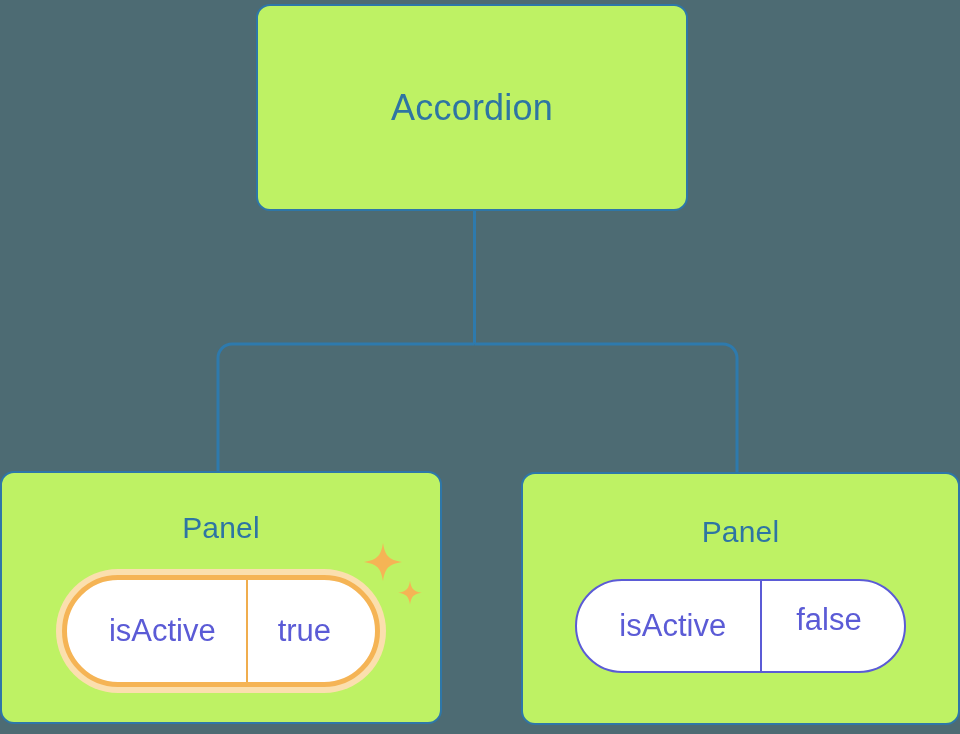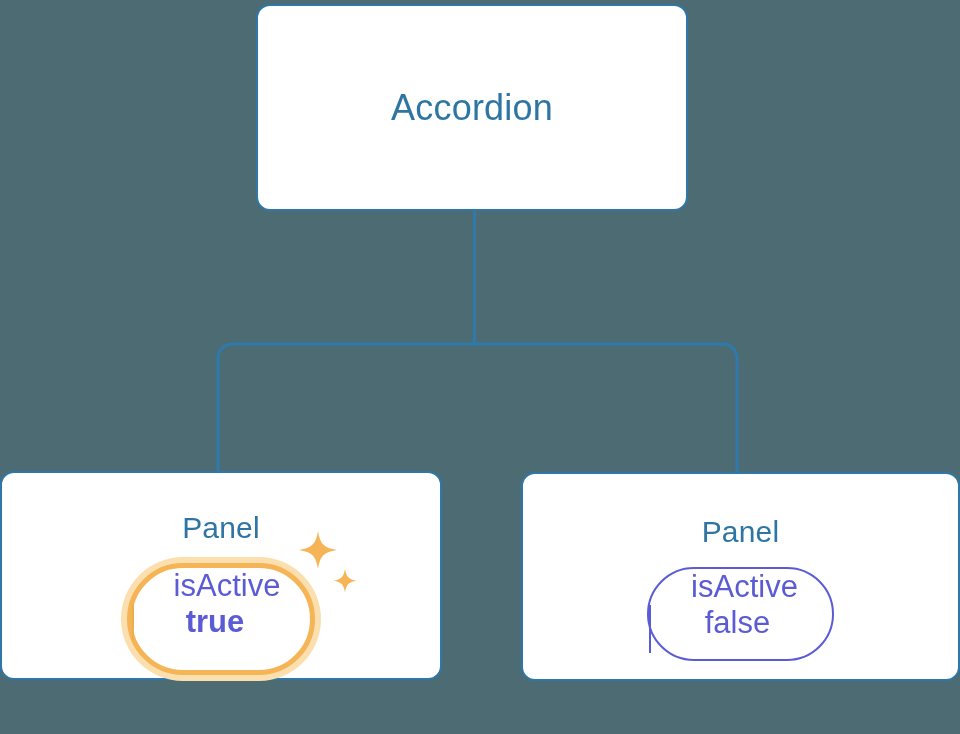--- a/index.html
+++ b/index.html
@@ -26,21 +26,21 @@
     left: 0;
     top: 0;
     width: 960px;
     height: 734px;
     pointer-events: none;
   }
 
   
   .card {
     position: absolute;
-    background: #ffffff;
+    background: #bef264;
     border: 2px solid #2e77a8;
     border-radius: 14px;
     box-sizing: border-box;
     text-align: right;
   }
   .card-root {
     left: 256px;
     top: 4px;
     width: 432px;
     height: 207px;
@@ -50,24 +50,25 @@
   }
   .card-title-root {
     color: #2e75a3;
     font-size: 36px;
     font-weight: 400;
     letter-spacing: 0.2px;
   }
 
   .card-panel {
     top: 471px;
-    height: 209px;
+    height: 253px;
     display: flex;
     flex-direction: column;
     align-items: center;
+    gap: 12px;
   }
   .card-panel-left {
     left: 0px;
     width: 442px;
   }
   .card-panel-right {
     left: 521px;
     width: 439px;
     top: 472px;
   }
@@ -85,21 +86,20 @@
   
   .pill-wrap {
     position: relative;
     margin-top: 18px;
   }
   .pill {
     display: flex;
     align-items: stretch;
     background: #ffffff;
     box-sizing: border-box;
-    flex-direction: column;
   }
 
   
   .pill-plain {
     border: 2px solid #5b5bd6;
     border-radius: 999px;
     height: 94px;
   }
   .pill-plain .pill-key,
   .pill-plain .pill-val {
@@ -131,21 +131,21 @@
     align-items: center;
     justify-content: center;
     color: #5b5bd6;
     font-size: 31px;
   }
   .pill-highlight .pill-key {
     font-weight: 400;
     padding: 0 30px 0 42px;
   }
   .pill-highlight .pill-val {
-    font-weight: 700;
+    font-weight: 400;
     padding: 0 44px 0 30px;
     border-left: 2px solid #f0ad4e;
   }
 
   
   .sparkles {
     position: absolute;
     right: -48px;
     top: -34px;
     width: 70px;

